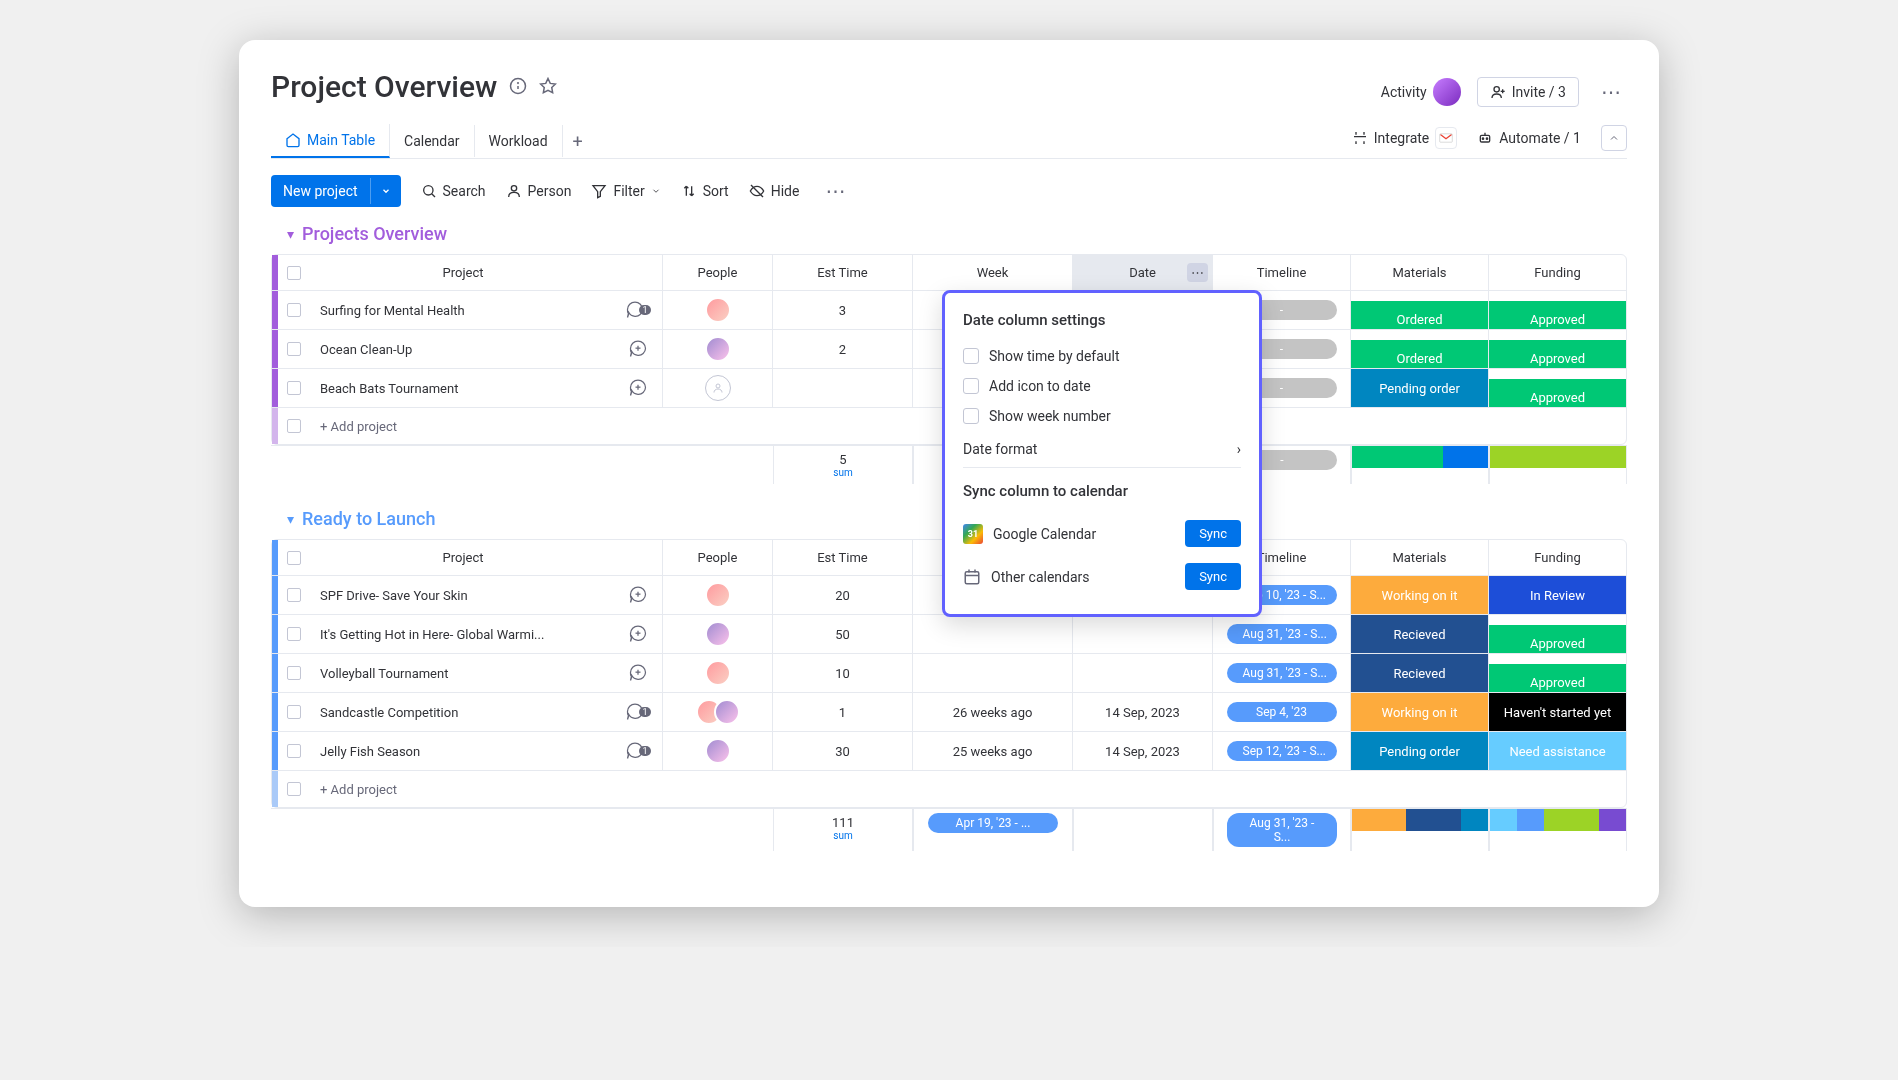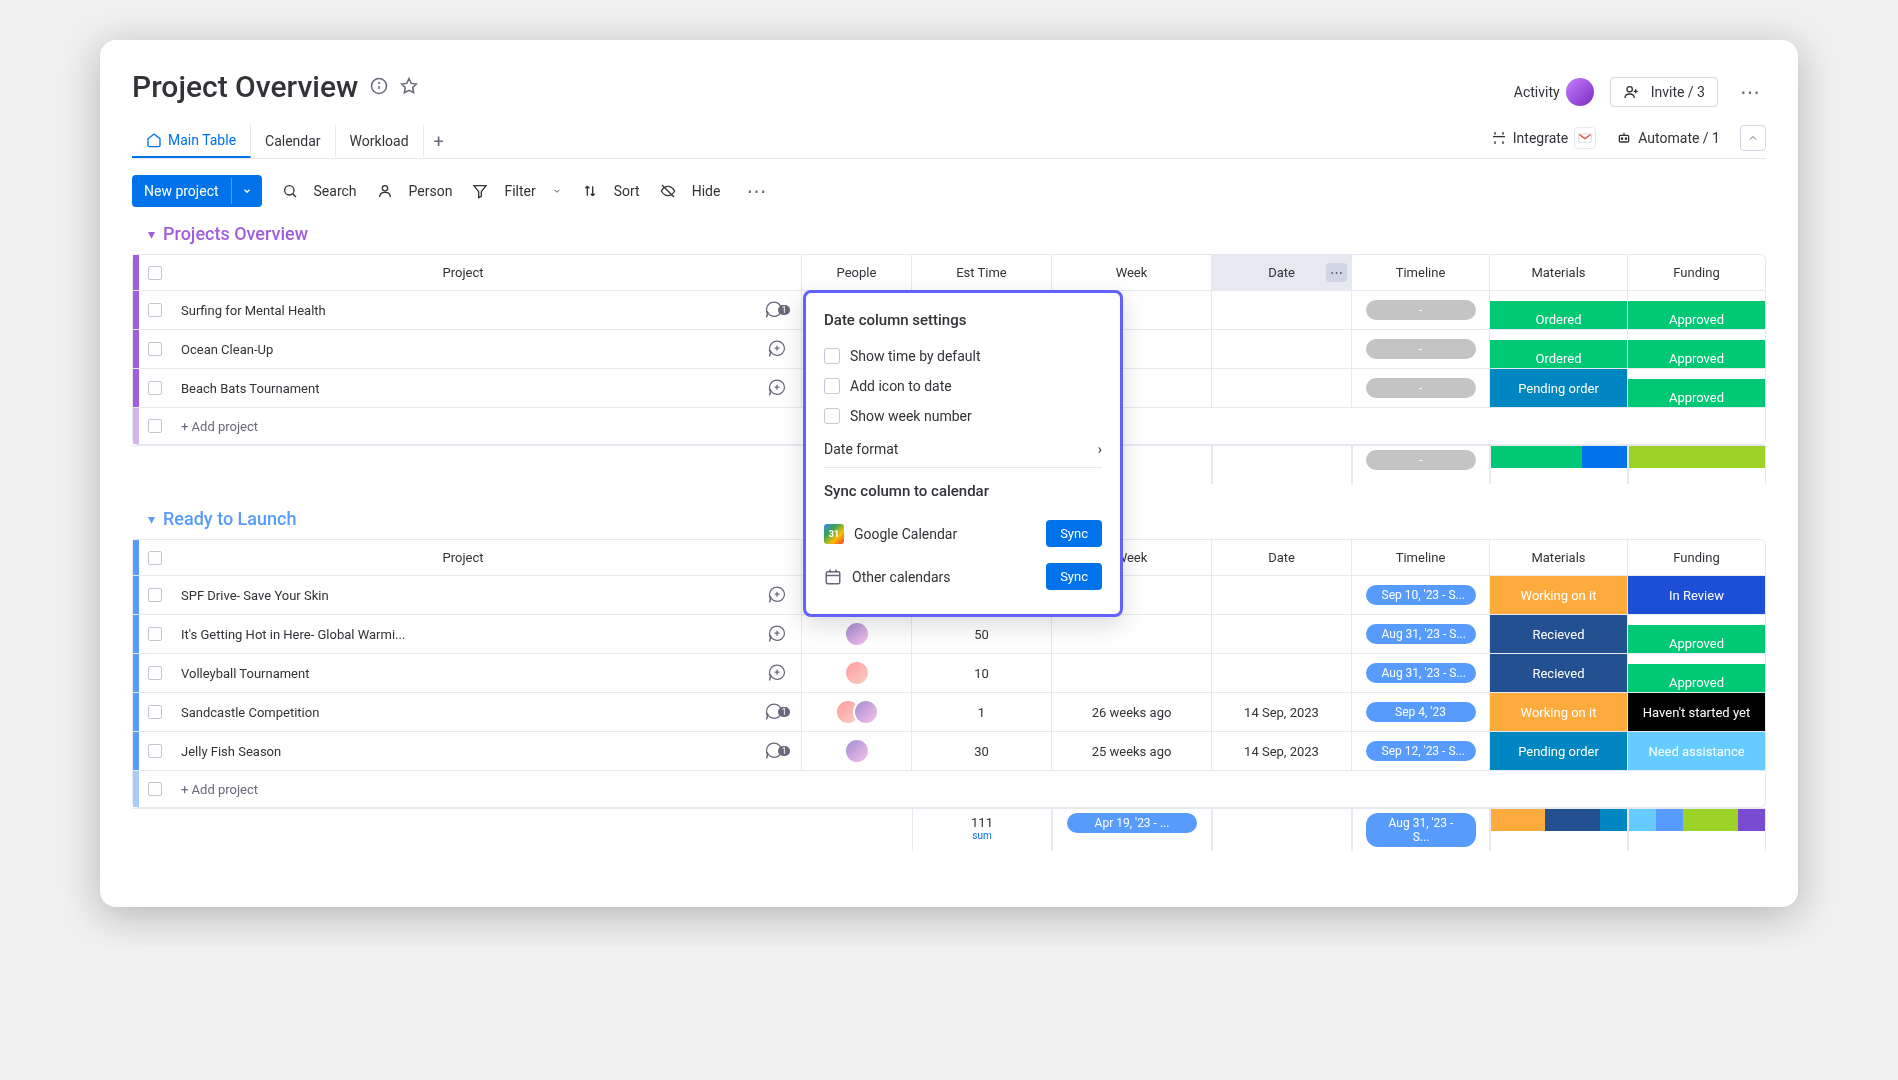--- a/index.html
+++ b/index.html
@@ -5,56 +5,56 @@
 * { box-sizing: border-box; margin: 0; padding: 0; }
 body {
   font-family: -apple-system, BlinkMacSystemFont, "Segoe UI", Roboto, sans-serif;
   background: #f0f0f0;
   display: flex;
   justify-content: center;
   padding: 40px 20px;
   color: #323338;
 }
 .window {
-  width: 1698px;
+  width: 1420px;
   background: #fff;
   border-radius: 16px;
   box-shadow: 0 8px 40px rgba(0,0,0,0.25);
   padding: 24px 32px 32px;
   position: relative;
 }
 
 
 .header { display: flex; align-items: center; justify-content: space-between; margin-bottom: 16px; }
 .header-left { display: flex; align-items: center; gap: 12px; }
 .page-title { font-size: 30px; font-weight: 500; }
 .header-right { display: flex; align-items: center; gap: 16px; margin-top: 12px; }
 .activity { display: flex; align-items: center; gap: 6px; font-size: 14px; }
 .avatar { width: 28px; height: 28px; border-radius: 50%; background: linear-gradient(135deg,#c77dff,#7b2cbf); }
-.invite-btn { display: inline-flex; align-items: center; gap: 12px; padding: 6px 12px; border: 1px solid #d0d4e4; border-radius: 4px; font-size: 14px; cursor: pointer; }
+.invite-btn { display: inline-flex; align-items: center; gap: 6px; padding: 6px 12px; border: 1px solid #d0d4e4; border-radius: 4px; font-size: 14px; cursor: pointer; }
 .dots { font-size: 20px; color: #676879; cursor: pointer; padding: 4px 6px; }
 .icon-btn { color: #676879; cursor: pointer; }
 
 
 .tabs-row { display: flex; align-items: center; justify-content: space-between; border-bottom: 1px solid #e6e9ef; }
 .tabs { display: flex; align-items: center; gap: 0; }
 .tab { display: flex; align-items: center; gap: 6px; padding: 8px 14px; font-size: 14px; color: #323338; cursor: pointer; border-right: 1px solid #e6e9ef; }
 .tab.active { color: #0073ea; border-bottom: 2px solid #0073ea; }
 .tab.add { border-right: none; color: #676879; font-size: 18px; padding: 4px 10px; }
 .right-tools { display: flex; align-items: center; gap: 20px; font-size: 14px; color: #323338; padding-bottom: 6px;}
 .right-tool { display: flex; align-items: center; gap: 6px; cursor: pointer; }
 .gmail-chip { width: 22px; height: 22px; display: inline-flex; border: 1px solid #e6e9ef; border-radius: 4px; align-items:center; justify-content:center; }
 .chev-collapse { width: 26px; height: 26px; border: 1px solid #d0d4e4; border-radius: 4px; display:flex; align-items:center; justify-content:center; color:#676879; cursor:pointer; }
 
 
 .toolbar { display: flex; align-items: center; gap: 20px; padding: 16px 0; font-size: 14px; }
 .new-btn { display: inline-flex; align-items: center; background: #0073ea; color: #fff; border-radius: 4px; overflow: hidden; cursor:pointer; }
 .new-btn-label { padding: 8px 12px; }
 .new-btn-chev { padding: 8px 10px; border-left: 1px solid rgba(255,255,255,0.3); }
-.tool { display: flex; align-items: center; gap: 16px; color: #323338; cursor:pointer; }
+.tool { display: flex; align-items: center; gap: 6px; color: #323338; cursor:pointer; }
 
 
 .group { margin-bottom: 24px; }
 .group-title-row { display: flex; align-items: center; gap: 8px; margin-bottom: 10px; padding-left: 16px;}
 .group-title { font-size: 18px; font-weight: 500; }
 .g-purple { color: #a25ddc; }
 .g-blue { color: #579bfc; }
 .chev { font-size: 14px; }
 
 .table { border: 1px solid #e6e9ef; border-radius: 6px; overflow: visible; }

